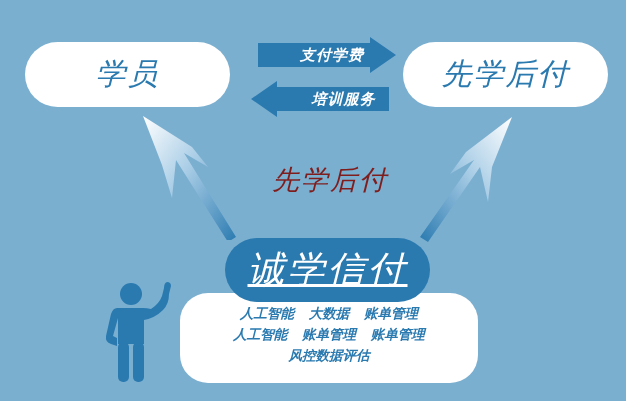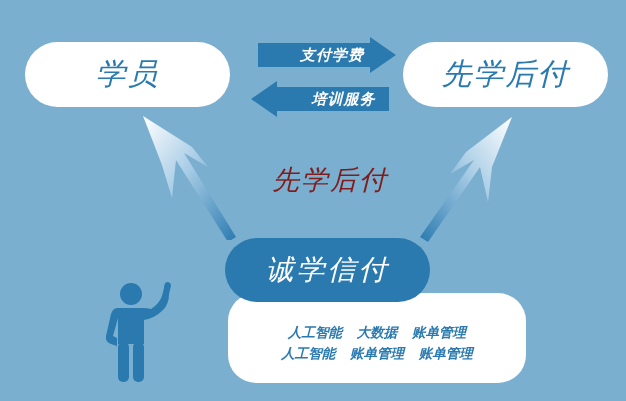--- a/index.html
+++ b/index.html
@@ -33,29 +33,30 @@
   #service-arrow { left: 251px; top: 81px; width: 138px; height: 36px; }
   #service-arrow span { margin-left: 27px; }
   #slogan {
     left: 230px; top: 162px; width: 200px; text-align: center;
     color: #7f1d1d; font-style: italic; font-size: 27px; letter-spacing: 2px;
   }
   #core-pill {
     left: 225px; top: 238px; width: 205px; height: 64px;
     background: #2a7ab0; border-radius: 32px;
     display: flex; align-items: center; justify-content: center;
-    color: #ffffff; font-style: italic; font-size: 28px; letter-spacing: 3px;
+    color: #ffffff; font-style: italic; font-size: 37px; letter-spacing: 3px;
     z-index: 3;
+    text-decoration: underline;
   }
   #features-box {
     left: 180px; top: 293px; width: 298px; height: 90px;
     background: #ffffff; border-radius: 28px;
     z-index: 2;
-    display: flex; flex-direction: column; align-items: center; justify-content: center;
-    padding-top: 10px; box-sizing: border-box; margin-left: 48px;
+    display: flex; flex-direction: column; align-items: center; 
+    padding-top: 10px; box-sizing: border-box;
   }
   .feature-row {
     color: #2a7ab0; font-style: italic; font-size: 13.5px;
     line-height: 21px; white-space: nowrap; font-weight: bold;
   }
   .feature-row span { margin: 0 5px; }
   #person-icon { left: 103px; top: 280px; width: 75px; height: 104px; }
   #left-up-arrow { left: 140px; top: 110px; width: 105px; height: 130px; }
   #right-up-arrow { left: 412px; top: 112px; width: 105px; height: 130px; }
 </style>
@@ -116,20 +117,23 @@
   <div class="feature-row">
     <span>人工智能</span>
     <span>大数据</span>
     <span>账单管理</span>
   </div>
   <div class="feature-row">
     <span>人工智能</span>
     <span>账单管理</span>
     <span>账单管理</span>
   </div>
+  <div class="feature-row">
+    <span>风控数据评估</span>
+  </div>
 </div>
 
 <svg id="person-icon" class="abs" viewBox="0 0 75 104">
   <g fill="#2a7ab0">
     <circle cx="28" cy="14" r="11"></circle>
 
     <path d="M14,28 Q10,28 8,34 L3,56 Q2,62 8,64 L14,66 L14,58 L10,56 L15,38 L15,64 L41,64 L41,40 Q52,38 60,30 Q66,24 66,14 L68,6 Q68,2 64,2 Q61,3 61,8 L59,16 Q56,24 48,29 Q44,28 40,28 Z"></path>
 
     <rect x="15" y="62" width="11" height="40" rx="5"></rect>
     <rect x="30" y="62" width="11" height="40" rx="5"></rect>

